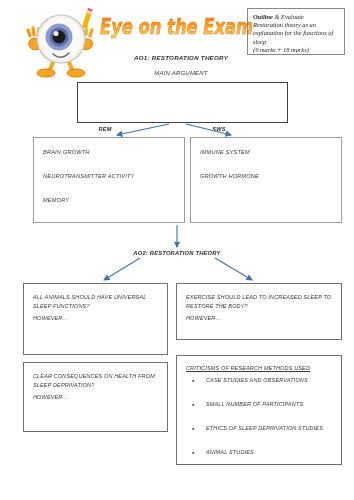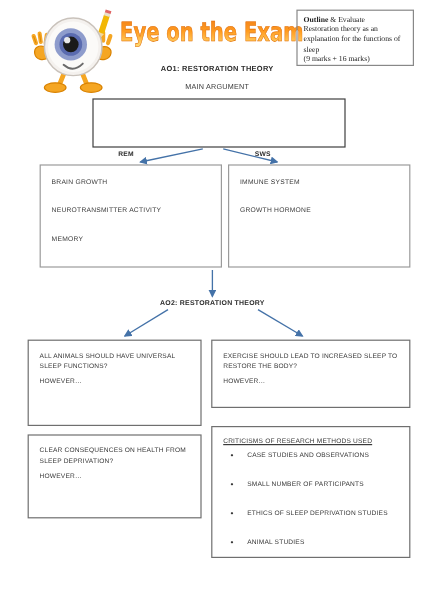--- a/index.html
+++ b/index.html
@@ -1,21 +1,21 @@
 <!DOCTYPE html>
 <html><head>
 <meta charset="utf-8">
 <style>
   html,body{margin:0;padding:0;}
   body{
     width:354px;height:500px;background:#ffffff;
     font-family:"Liberation Sans", sans-serif;
     color:#3a3a3a;overflow:hidden;position:relative;
   }
-  .page{position:relative;width:354px;height:468px;}
+  .page{position:relative;width:354px;height:468px;font-style:italic;}
 
   
   .mascot{position:absolute;left:22px;top:6px;width:82px;height:72px;}
   .title-wrap{position:absolute;left:100px;top:11px;width:152px;height:30px;}
   .title-svg{display:block;}
   .ao1-label{
     position:absolute;left:96px;top:54px;width:170px;text-align:center;
     font-size:6.2px;font-weight:bold;letter-spacing:.25px;color:#2d2d2d;
   }
   .main-arg-label{

